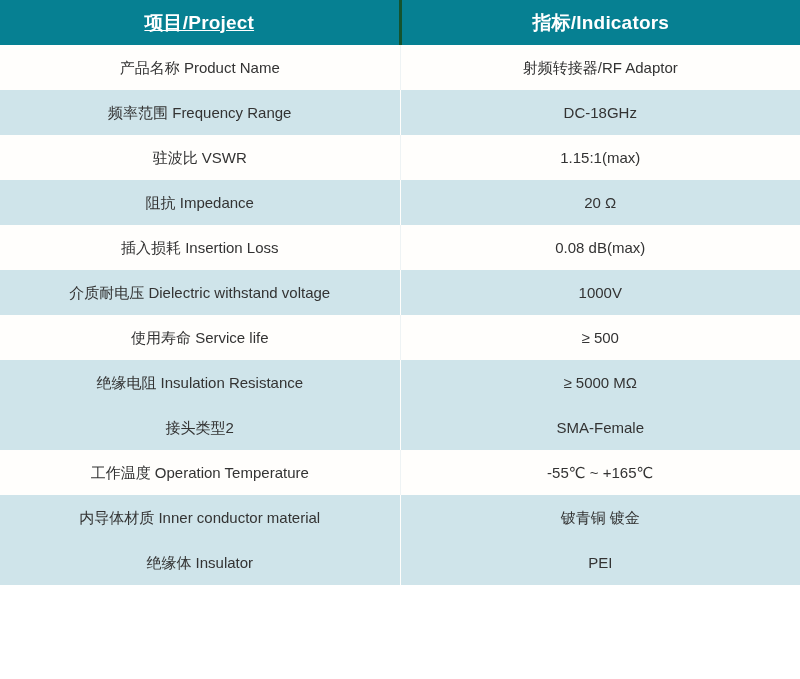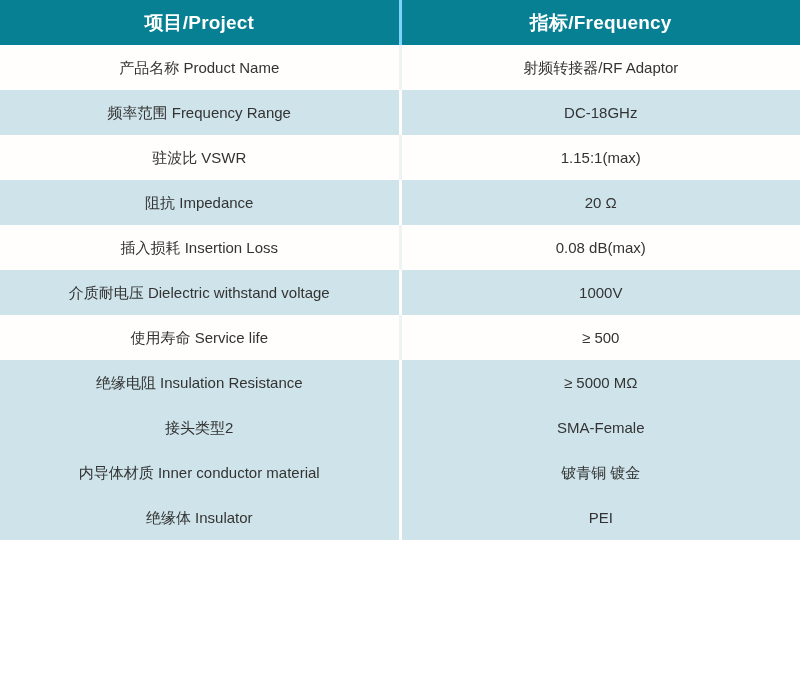--- a/index.html
+++ b/index.html
@@ -33,21 +33,22 @@
     height: 45px;
     padding: 0;
     color: #ffffff;
     font-size: 19px;
     font-weight: bold;
     text-align: center;
     vertical-align: middle;
     letter-spacing: 0.2px;
   }
   thead th.th-project {
-    border-right: 3px solid #7dd3fc;
+    border-right: 3px solid #14532d;
+    text-decoration: underline;
   }
 
   
   tbody tr {
     height: 45px;
   }
   tbody tr.row-light {
     background: #fffefc;
   }
   tbody tr.row-tint {
@@ -61,41 +62,41 @@
     font-size: 15px;
     font-weight: normal;
     text-align: center;
     vertical-align: middle;
     line-height: 1.2;
     white-space: nowrap;
     overflow: hidden;
     text-overflow: ellipsis;
   }
   tbody td.cell-project {
-    border-right: 3px solid #0ea5e9;
+    border-right: 1px solid #0ea5e9;
   }
   tbody tr.row-tint td.cell-project {
     border-right-color: #fffefc;
   }
   tbody tr.row-light td.cell-project {
     border-right-color: #eef3f4;
   }
 </style>
 </head>
 <body>
 
 <table class="spec-table">
   <colgroup>
     <col class="col-project">
     <col class="col-indicator">
   </colgroup>
   <thead>
     <tr>
       <th class="th-project">项目/Project</th>
-      <th class="th-indicator">指标/Frequency</th>
+      <th class="th-indicator">指标/Indicators</th>
     </tr>
   </thead>
   <tbody id="table-body">
       <tr class="row-light">
         <td class="cell-project">产品名称 Product Name</td>
         <td class="cell-indicator">射频转接器/RF Adaptor</td>
       </tr>
       <tr class="row-tint">
         <td class="cell-project">频率范围 Frequency Range</td>
         <td class="cell-indicator">DC-18GHz</td>
@@ -121,20 +122,24 @@
         <td class="cell-indicator">≥ 500</td>
       </tr>
       <tr class="row-tint">
         <td class="cell-project">绝缘电阻 Insulation Resistance</td>
         <td class="cell-indicator">≥ 5000 MΩ</td>
       </tr>
       <tr class="row-tint">
         <td class="cell-project">接头类型2</td>
         <td class="cell-indicator">SMA-Female</td>
       </tr>
+      <tr class="row-light">
+        <td class="cell-project">工作温度 Operation Temperature</td>
+        <td class="cell-indicator">-55℃ ~ +165℃</td>
+      </tr>
       <tr class="row-tint">
         <td class="cell-project">内导体材质 Inner conductor material</td>
         <td class="cell-indicator">铍青铜 镀金</td>
       </tr>
       <tr class="row-tint">
         <td class="cell-project">绝缘体 Insulator</td>
         <td class="cell-indicator">PEI</td>
       </tr>
     </tbody>
 </table>

